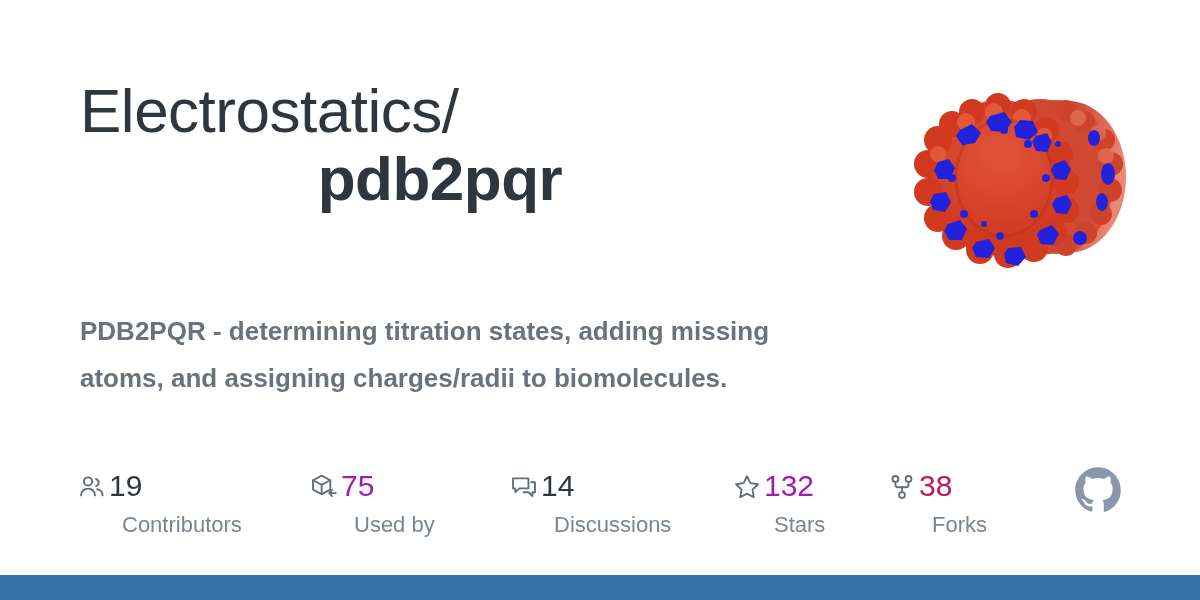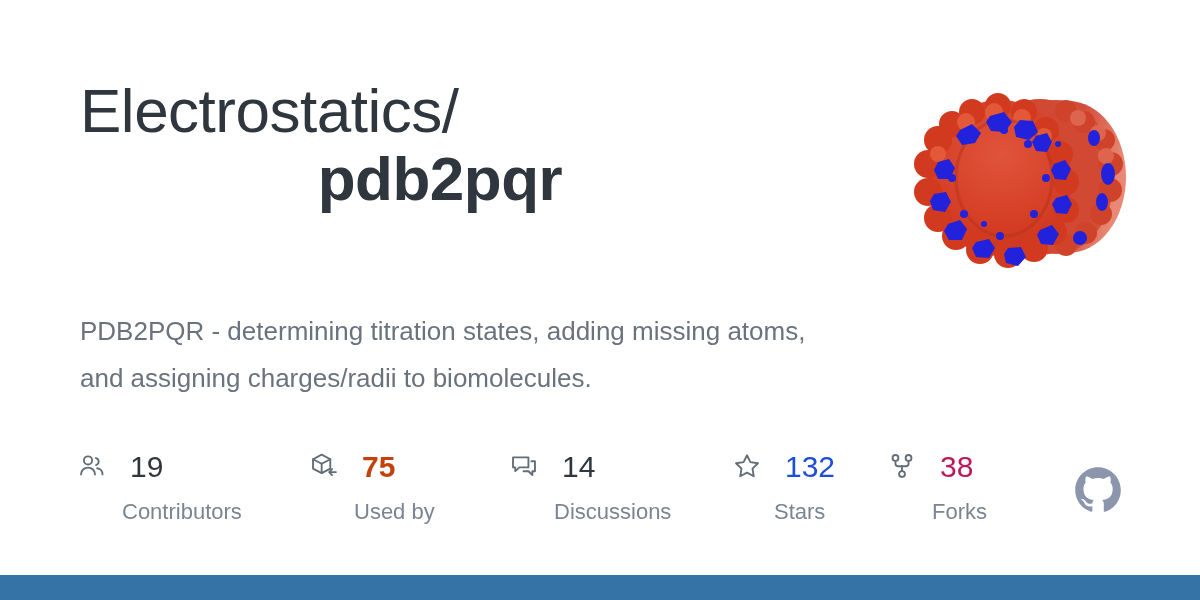--- a/index.html
+++ b/index.html
@@ -77,43 +77,44 @@
 
   
   .description {
     position: absolute;
     left: 80px;
     top: 308px;
     width: 740px;
     font-size: 26px;
     line-height: 47px;
     color: #6a737d;
-    font-weight: 400;
+    font-weight: 700;
   }
 
   
   .stats {
     position: absolute;
     left: 78px;
     top: 452px;
     width: 1070px;
     height: 90px;
   }
 
   .stat {
     position: absolute;
     top: 0;
     text-align: left;
   }
 
   .stat-top {
     display: flex;
-    align-items: flex-start;
-    gap: 24px;
+    align-items: flex-end;
+    gap: 3px;
     height: 36px;
+    margin-top: 13px;
   }
 
   .stat-icon {
     width: 28px;
     height: 28px;
     display: inline-flex;
     align-items: center;
     justify-content: center;
     flex: 0 0 auto;
   }
@@ -368,21 +369,21 @@
       <div class="stat-top">
         <span class="stat-icon">
           <svg viewBox="0 0 24 24" aria-hidden="true" style="stroke: rgb(99, 109, 120);">
             <path d="M10 2.3 17.4 6.2v8L10 18.1 2.6 14.2v-8Z"></path>
             <path d="M2.6 6.2 10 10.1l7.4-3.9"></path>
             <path d="M10 10.1v8"></path>
             <path d="M22.2 17.2h-5.4"></path>
             <path d="M18.9 14.6l-2.4 2.6 2.4 2.6"></path>
           </svg>
         </span>
-        <span class="stat-value" style="color: #c2410c; font-weight: bold;">75</span>
+        <span class="stat-value" style="color: #a21caf;">75</span>
       </div>
       <span class="stat-label" style="color: rgb(123, 133, 145);">Used by</span>
     </div>
 
     <div class="stat stat-discussions">
       <div class="stat-top">
         <span class="stat-icon">
           <svg viewBox="0 0 24 24" aria-hidden="true" style="stroke: rgb(99, 109, 120);">
             <path d="M2.6 4.6h13.2v8.6H8.1l-3.6 3.2v-3.2H2.6Z"></path>
             <path d="M18.3 7.9h3.1v8.6h-2.2v3.2l-3.4-3.2h-4.2"></path>
@@ -393,21 +394,21 @@
       <span class="stat-label" style="color: rgb(123, 133, 145);">Discussions</span>
     </div>
 
     <div class="stat stat-stars">
       <div class="stat-top">
         <span class="stat-icon">
           <svg viewBox="0 0 24 24" aria-hidden="true" style="stroke: rgb(99, 109, 120);">
             <path d="M12 2.8 14.9 8.7l6.5.95-4.7 4.6 1.1 6.5L12 17.7l-5.8 3.05 1.1-6.5-4.7-4.6 6.5-.95Z"></path>
           </svg>
         </span>
-        <span class="stat-value" style="color: #1d4ed8;">132</span>
+        <span class="stat-value" style="color: #a21caf;">132</span>
       </div>
       <span class="stat-label" style="color: rgb(123, 133, 145);">Stars</span>
     </div>
 
     <div class="stat stat-forks">
       <div class="stat-top">
         <span class="stat-icon">
           <svg viewBox="0 0 24 24" aria-hidden="true" style="stroke: rgb(99, 109, 120);">
             <circle cx="6.4" cy="5.1" r="2.5"></circle>
             <circle cx="17.6" cy="5.1" r="2.5"></circle>

